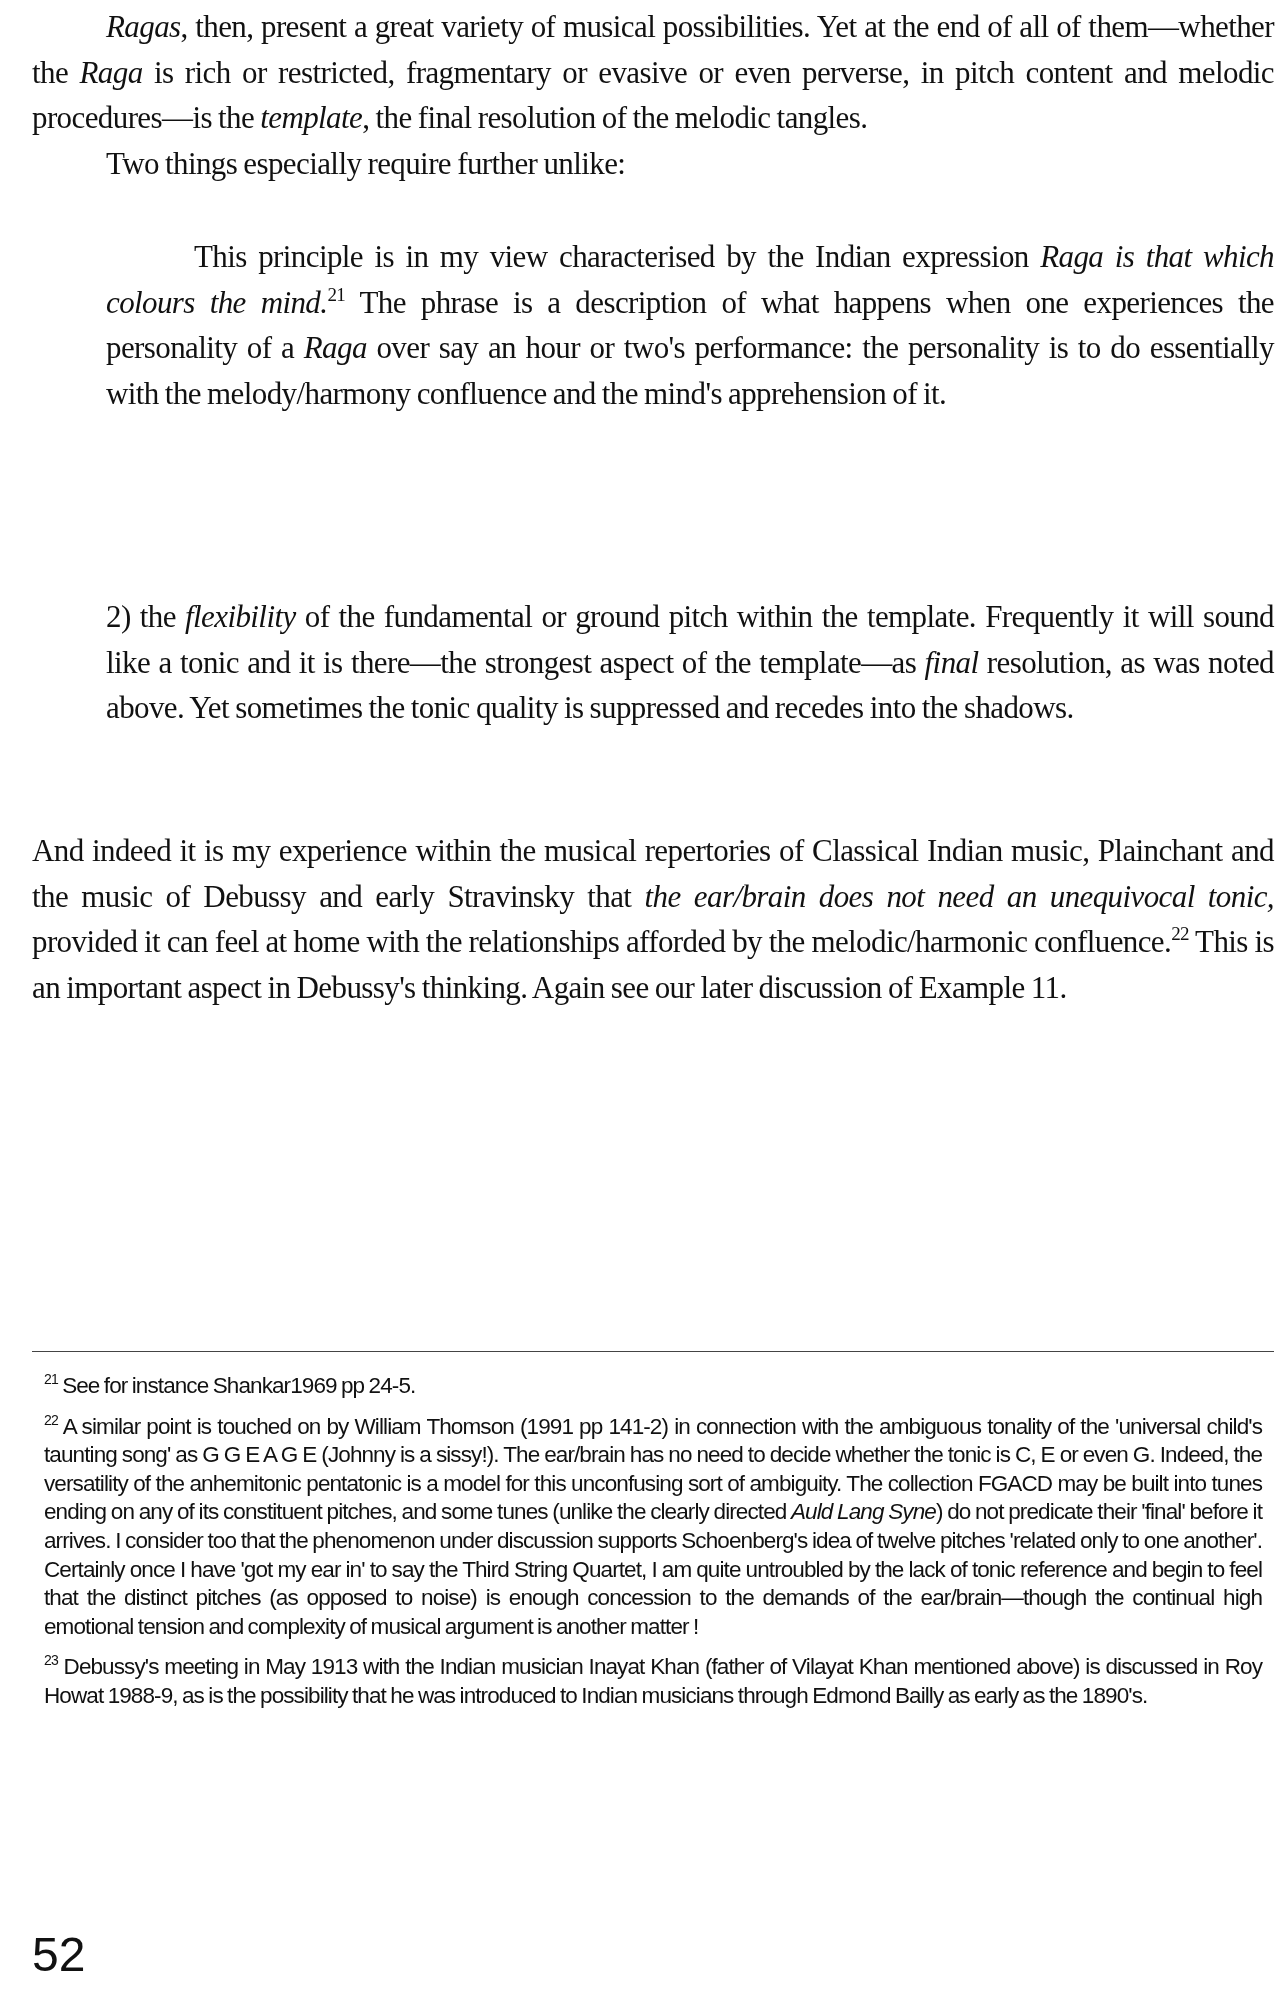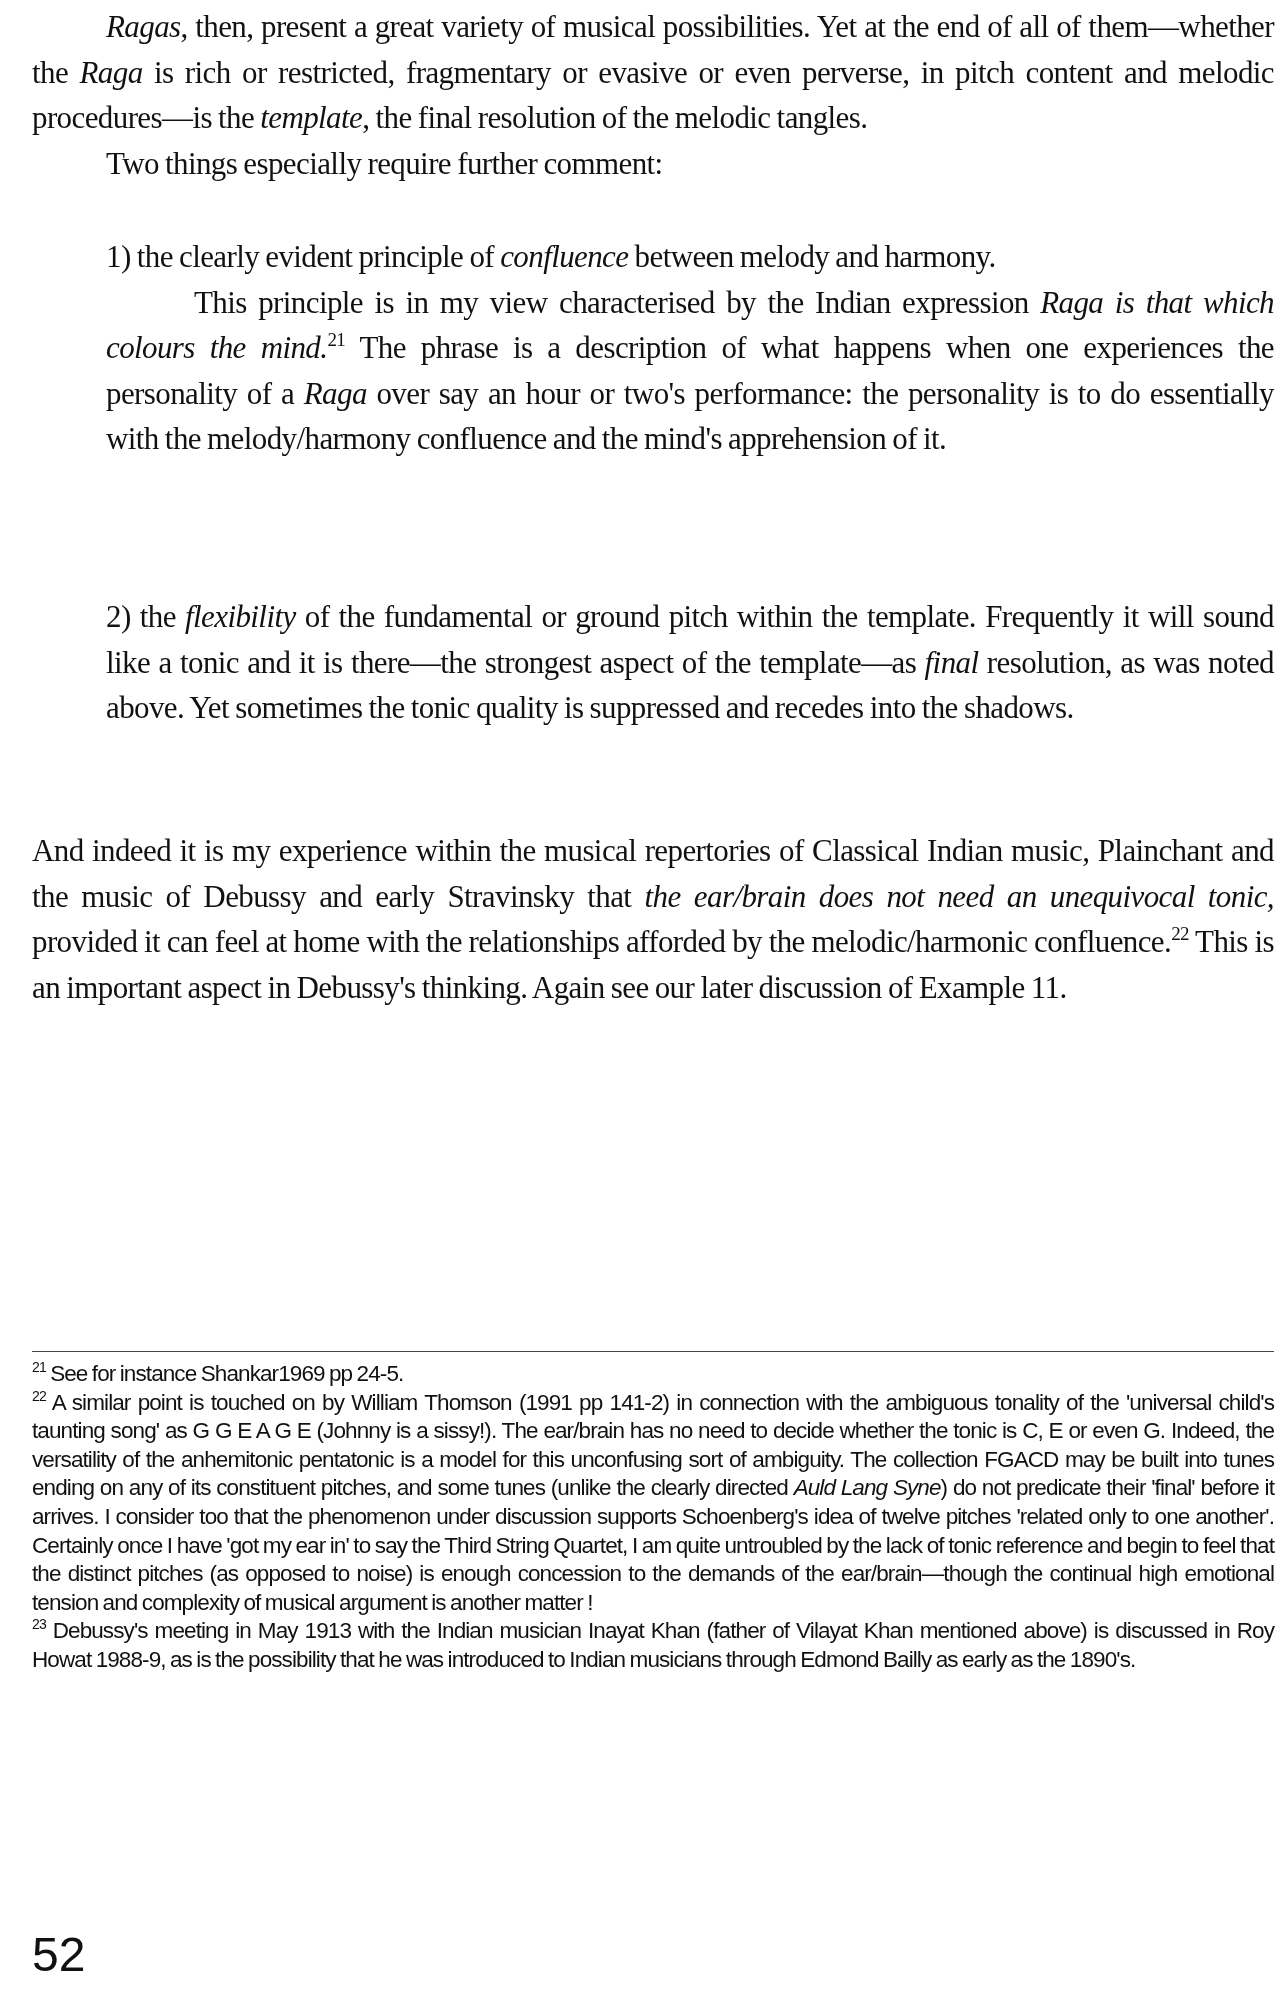--- a/index.html
+++ b/index.html
@@ -21,40 +21,39 @@
     .rule {
       position: absolute; left: 32px; top: 1351px; width: 1242px; height: 0;
       border-top: 1.5px solid #444;
     }
     .footnotes {
       position: absolute; left: 32px; top: 1360px; width: 1242px;
       font-family: "Liberation Sans", "DejaVu Sans", sans-serif;
       font-size: 22.5px; line-height: 28.6px; text-align: justify;
       letter-spacing: -0.9px; word-spacing: -1px;
     }
-    .fn { margin: 0; }
+    .fn { margin: 12px; }
     .fn sup { font-size: 14px; vertical-align: 9px; }
     .page-number {
       position: absolute; left: 32px; top: 1935px;
       font-family: "Liberation Sans", "DejaVu Sans", sans-serif;
       font-size: 48px; line-height: 40px; color: #111;
     }
   </style>
 </head>
 <body>
 
 <div class="page">
 
   <div class="body-text" style="top: 4px;">
     <p class="p indent"><i>Ragas</i><span>, then, present a great variety of musical possibilities. Yet at the end of all of them—whether the </span><i>Raga</i><span> is rich or restricted, fragmentary or evasive or even perverse, in pitch content and melodic procedures—is the </span><i>template</i><span>, the final resolution of the melodic tangles.</span></p>
-    <p class="p indent">Two things especially require further comment:</p>
+    <p class="p indent">Two things especially require further unlike:</p>
   </div>
 
   <div class="body-text" style="top: 234px;">
-    <p class="p inset last-left"><span>1) the clearly evident principle of </span><i>confluence</i><span> between melody and harmony.</span></p>
     <p class="p inset-indent"><span>This principle is in my view characterised by the Indian expression </span><i>Raga is that which colours the mind.</i><sup>21</sup><span> The phrase is a description of what happens when one experiences the personality of a </span><i>Raga</i><span> over say an hour or two's performance: the personality is to do essentially with the melody/harmony confluence and the mind's apprehension of it.</span></p>
   </div>
 
   <div class="body-text" style="top: 594px;">
     <p class="p inset"><span>2) the </span><i>flexibility</i><span> of the fundamental or ground pitch within the template. Frequently it will sound like a tonic and it is there—the strongest aspect of the template—as </span><i>final</i><span> resolution, as was noted above. Yet sometimes the tonic quality is suppressed and recedes into the shadows.</span></p>
   </div>
 
   <div class="body-text" style="top: 828px;">
     <p class="p"><span>And indeed it is my experience within the musical repertories of Classical Indian music, Plainchant and the music of Debussy and early Stravinsky that </span><i>the ear/brain does not need an unequivocal tonic,</i><span> provided it can feel at home with the relationships afforded by the melodic/harmonic confluence.</span><sup>22</sup><span> This is an important aspect in Debussy's thinking. Again see our later discussion of Example 11.</span></p>
   </div>

